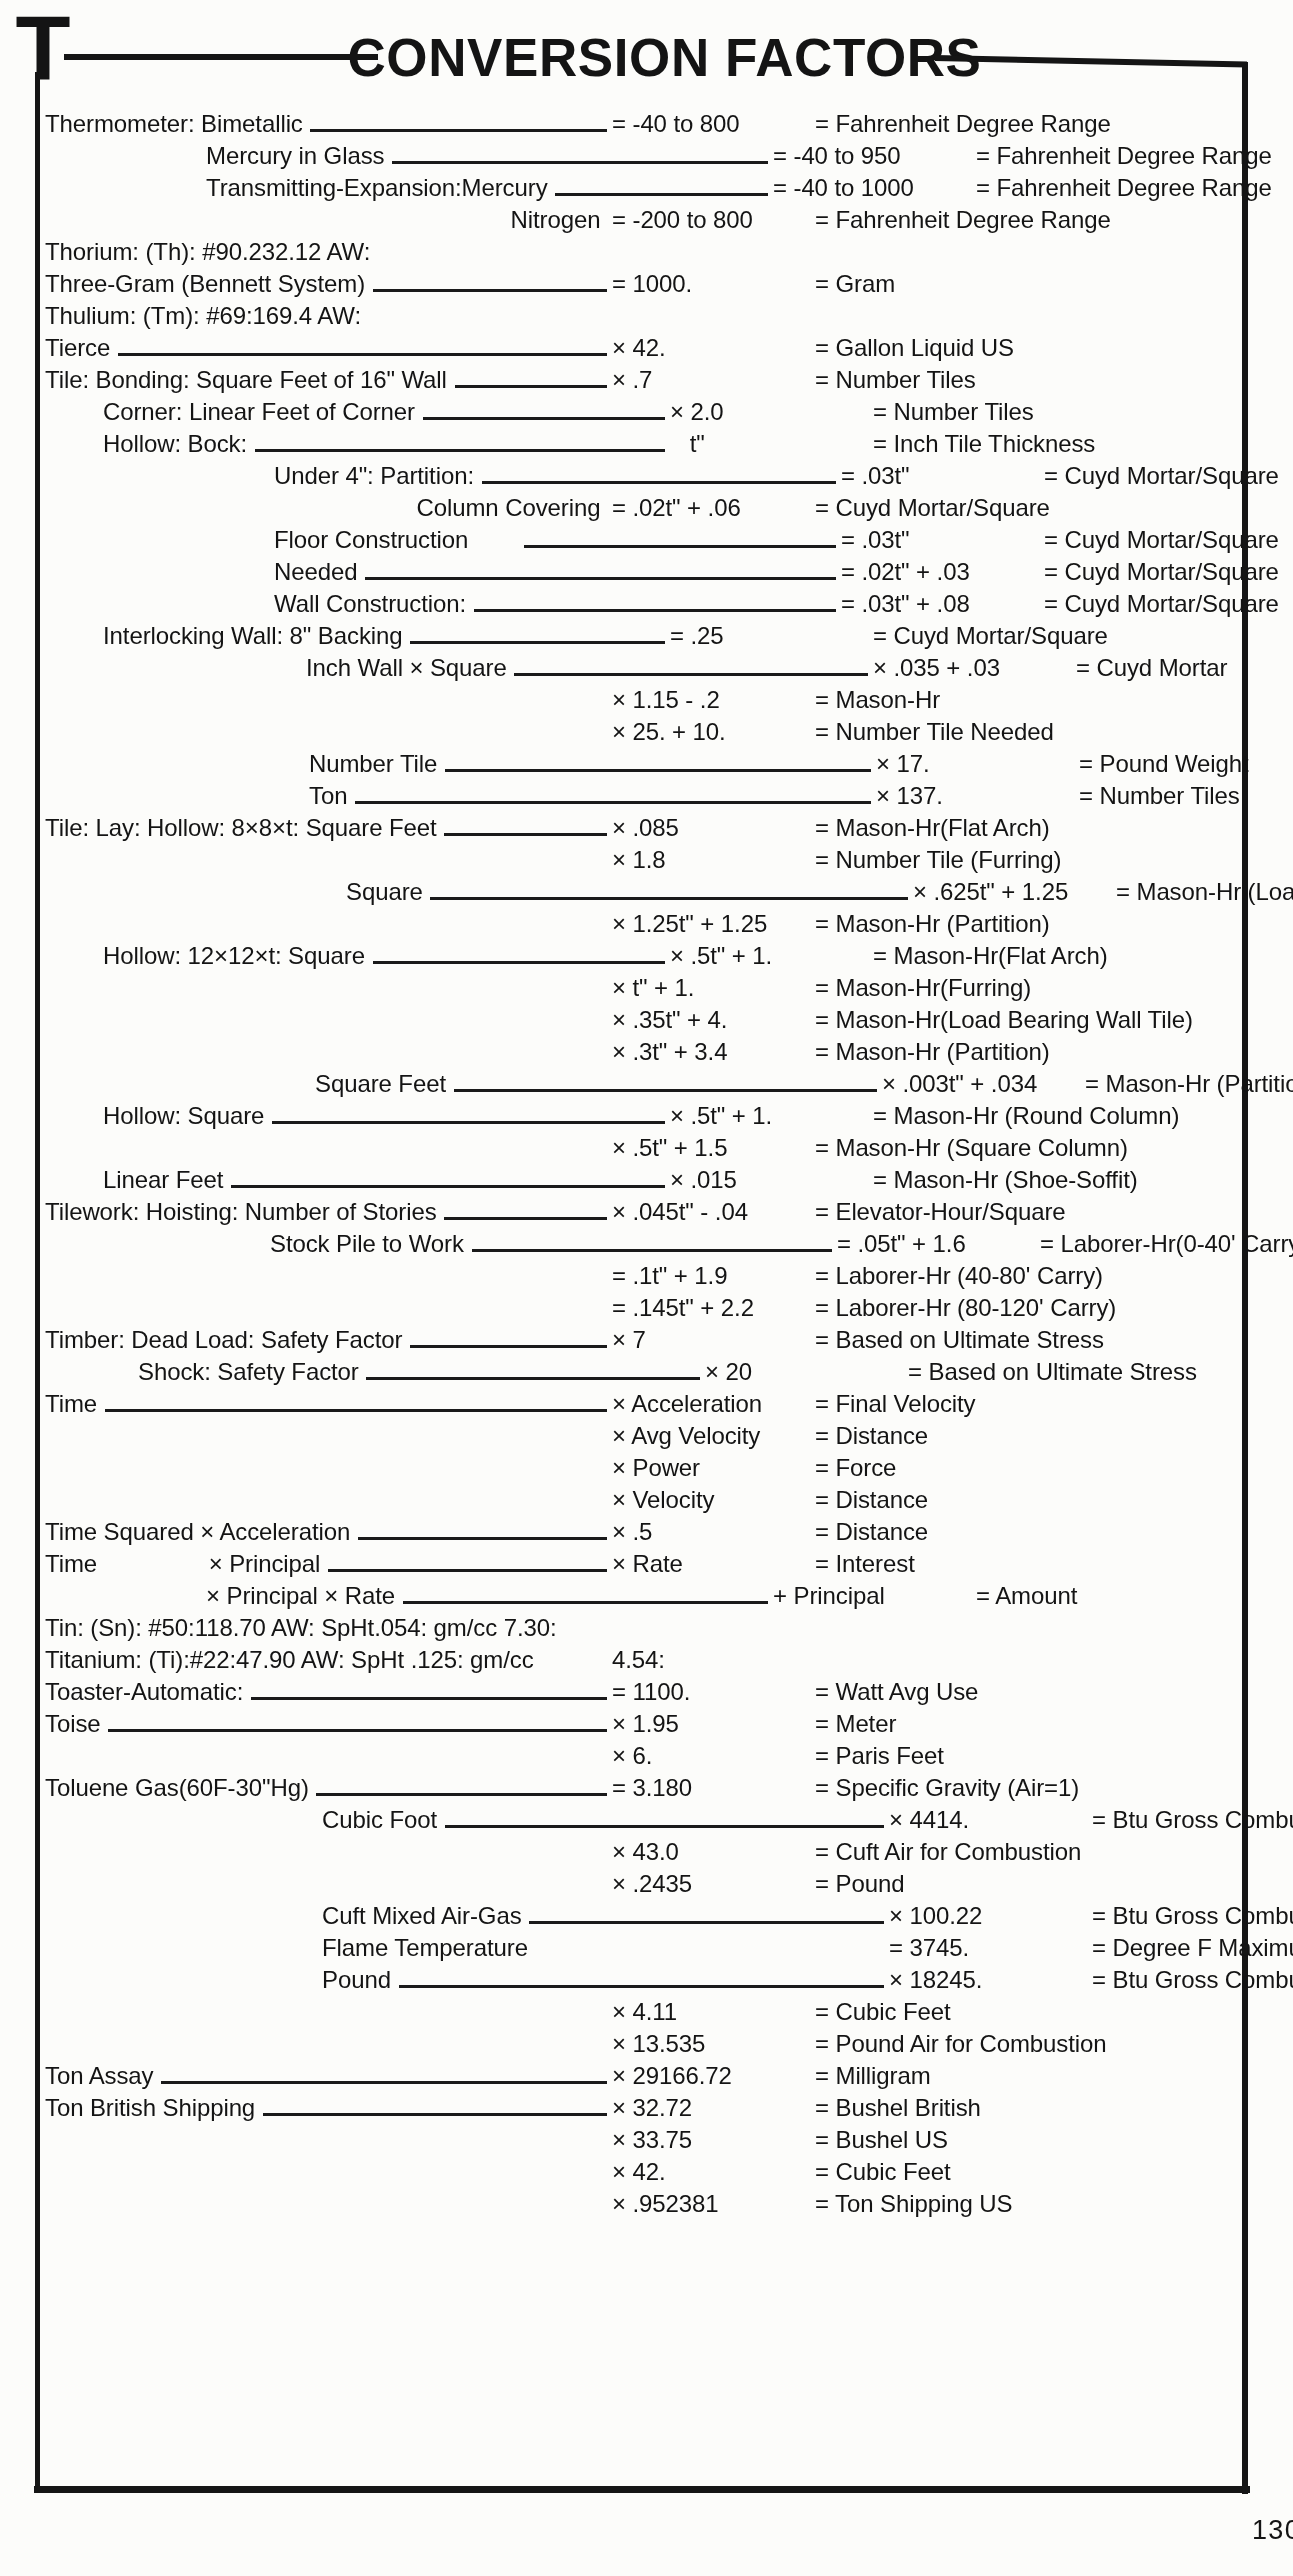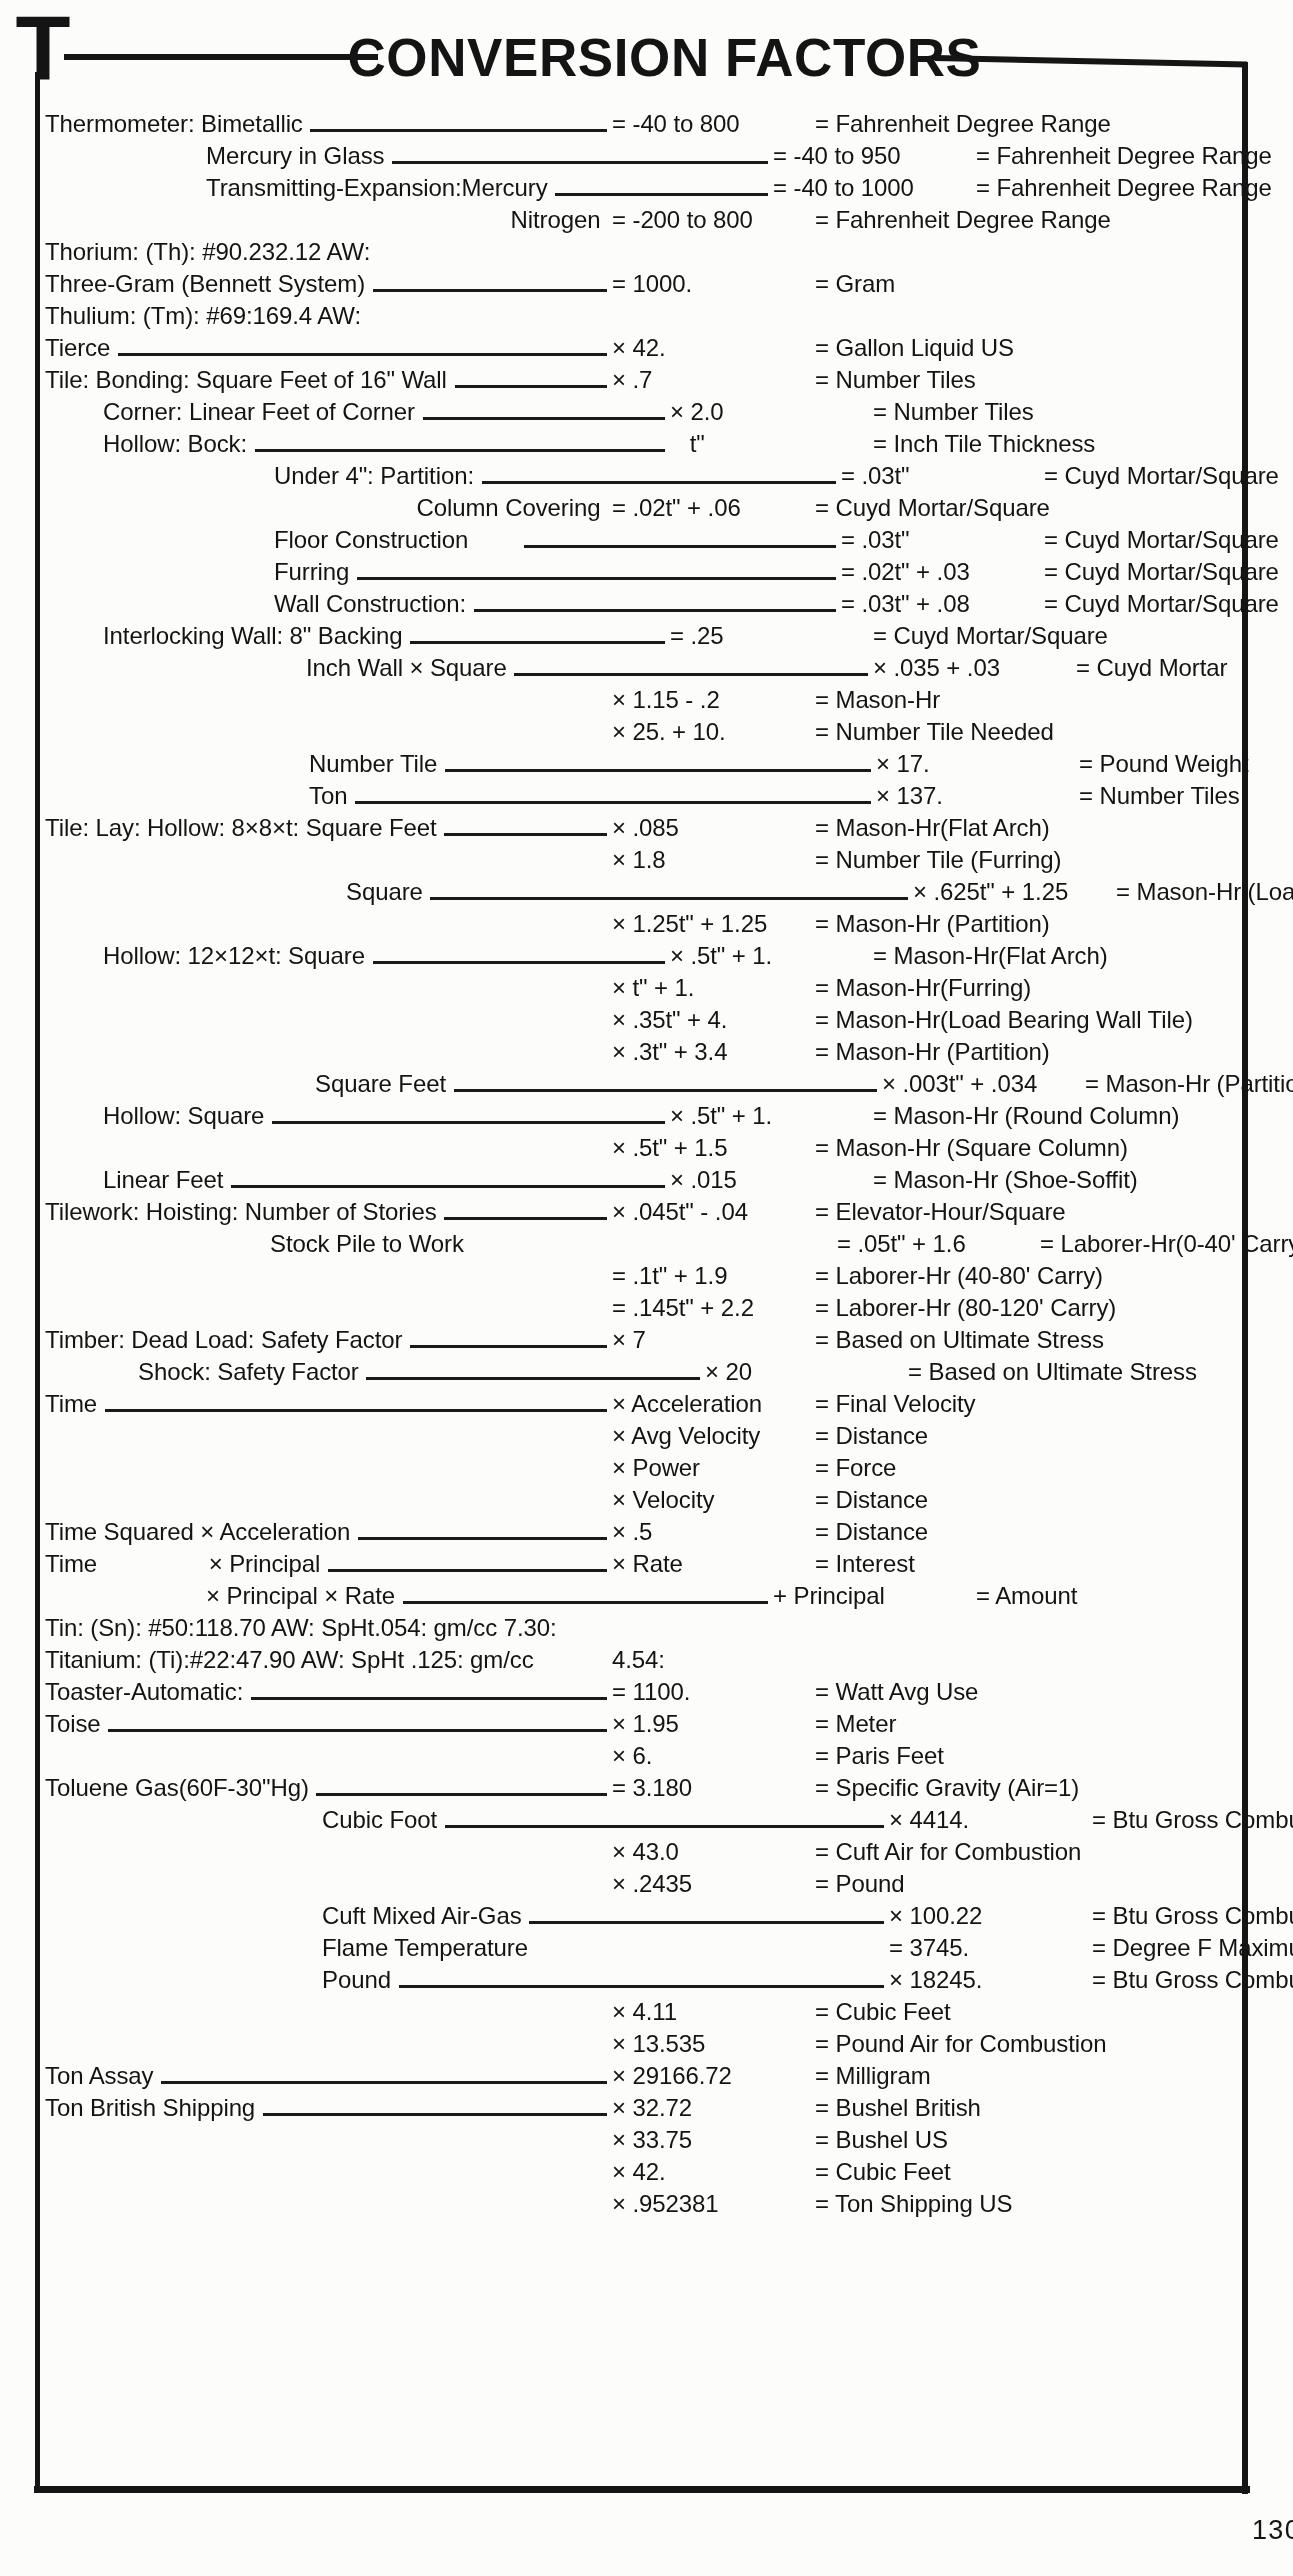--- a/index.html
+++ b/index.html
@@ -170,21 +170,21 @@
     <div class="cell-label" style="padding-left: 229px; gap: 48px;">
       <span class="lbl">Floor Construction</span>
       <span class="leader"></span>
     </div>
     <div class="cell-op">= .03t"</div>
     <div class="cell-result">= Cuyd Mortar/Square</div>
   </div>
 
   <div class="row">
     <div class="cell-label" style="padding-left: 229px;">
-      <span class="lbl">Furring</span>
+      <span class="lbl">Needed</span>
       <span class="leader"></span>
     </div>
     <div class="cell-op">= .02t" + .03</div>
     <div class="cell-result">= Cuyd Mortar/Square</div>
   </div>
 
   <div class="row">
     <div class="cell-label" style="padding-left: 229px;">
       <span class="lbl">Wall Construction:</span>
       <span class="leader"></span>
@@ -358,21 +358,21 @@
   <div class="row">
     <div class="cell-label">
       <span class="lbl">Tilework: Hoisting: Number of Stories</span>
       <span class="leader"></span>
     </div>
     <div class="cell-op">× .045t" - .04</div>
     <div class="cell-result">= Elevator-Hour/Square</div>
   </div>
 
   <div class="row">
-    <div class="cell-label" style="padding-left: 225px; flex-direction: column;">
+    <div class="cell-label" style="padding-left: 225px;">
       <span class="lbl">Stock Pile to Work</span>
       <span class="leader"></span>
     </div>
     <div class="cell-op">= .05t" + 1.6</div>
     <div class="cell-result">= Laborer-Hr(0-40' Carry)</div>
   </div>
 
   <div class="row">
     <div class="cell-label">
       <span class="lbl"></span>

